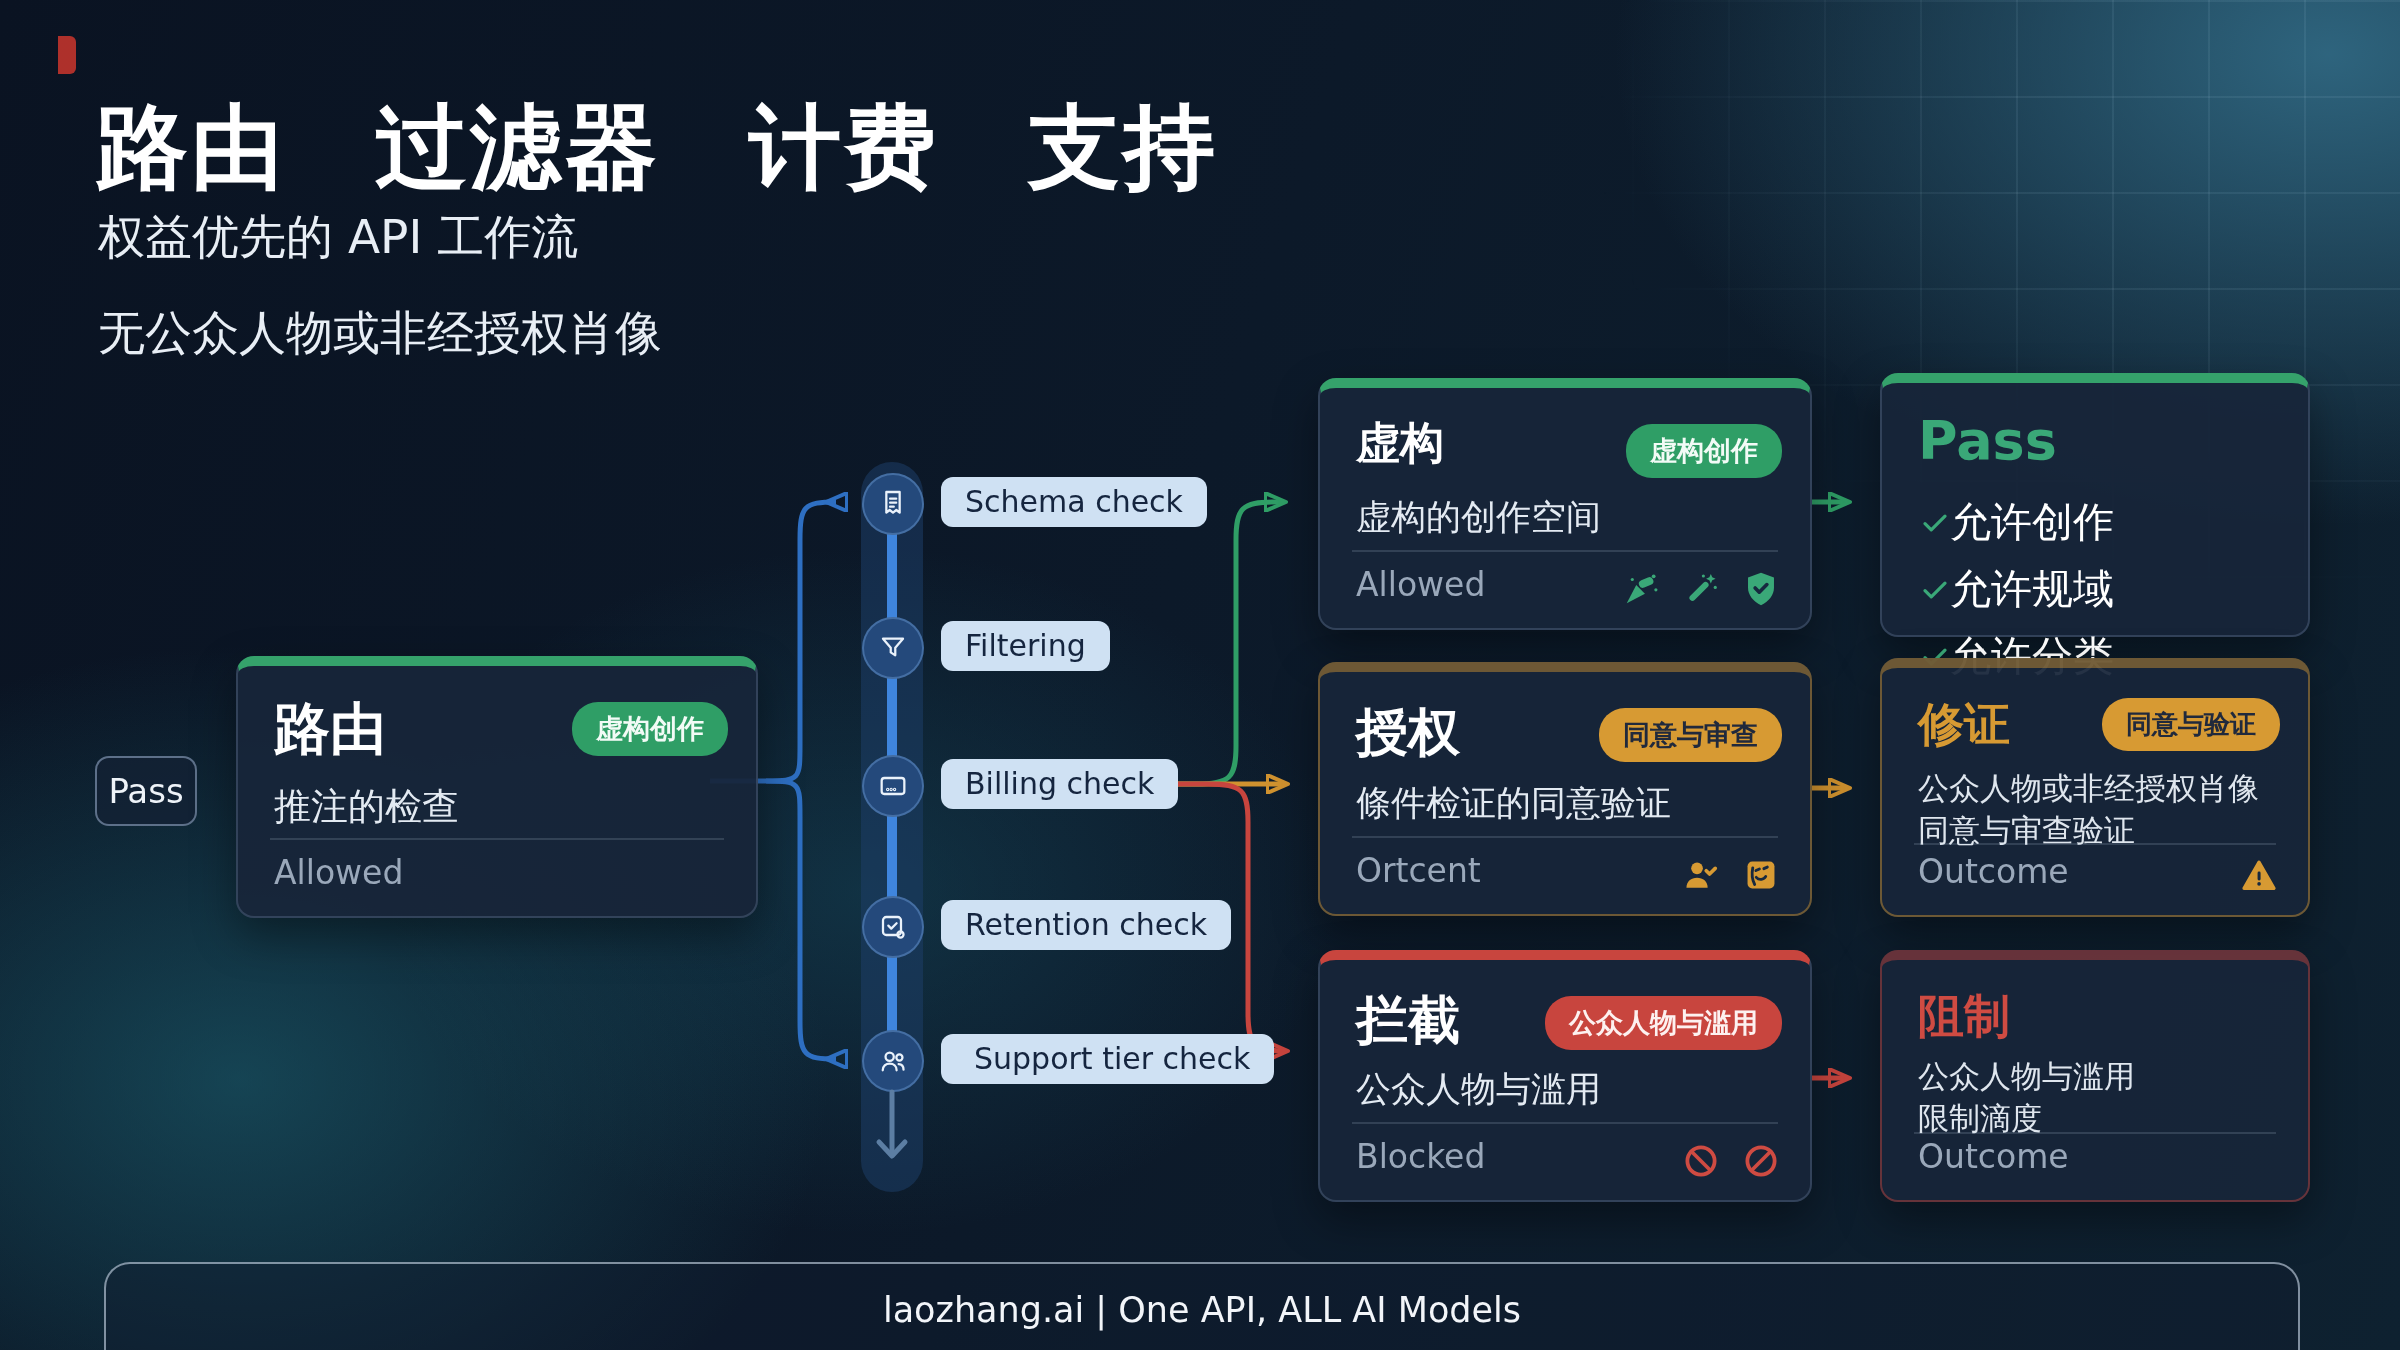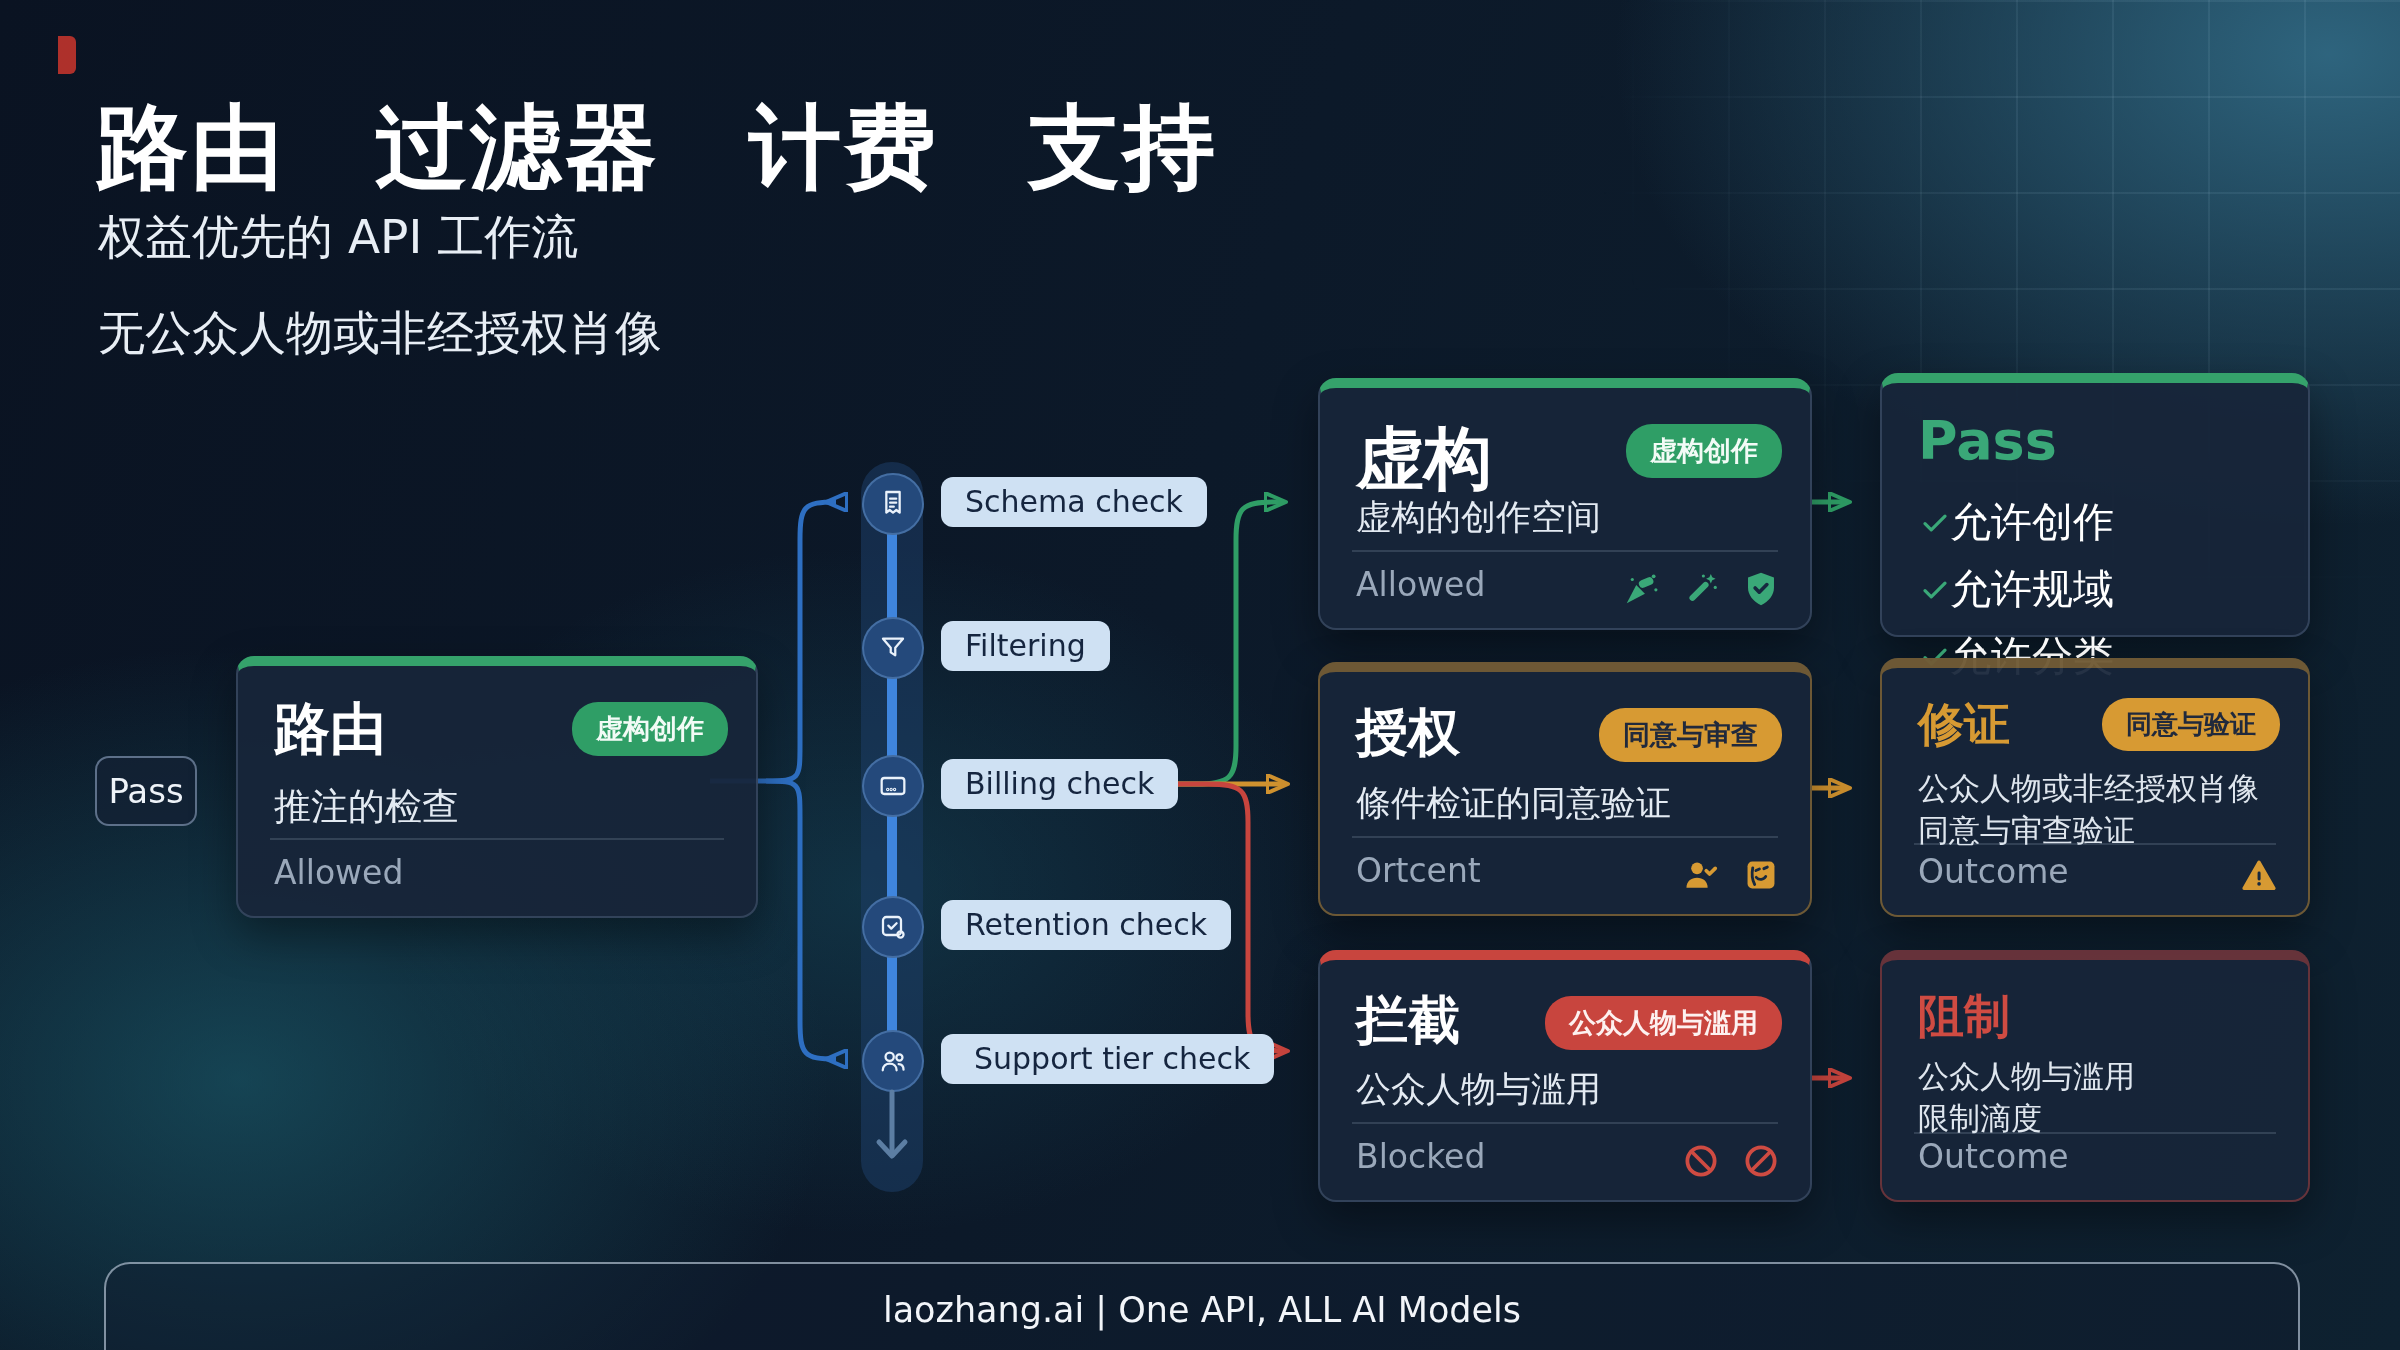--- a/index.html
+++ b/index.html
@@ -172,21 +172,21 @@
     </g>
   </svg>
 
   <div class="tl-label" style="top:477px;">Schema check</div>
   <div class="tl-label" style="top:621px;">Filtering</div>
   <div class="tl-label" style="top:759px;">Billing check</div>
   <div class="tl-label" style="top:900px;">Retention check</div>
   <div class="tl-label" style="top:1034px;padding-left:33px;">Support tier check</div>
 
   <div class="card top-green" style="left:1318px;top:378px;width:490px;height:240px;">
-    <div class="c-title" style="font-size:68px;">虚构</div>
+    <div class="c-title" style="font-size:44px;">虚构</div>
     <div class="badge badge-green">虚构创作</div>
     <div class="c-sub" style="top:106px;">虚构的创作空间</div>
     <div class="c-div"></div>
     <div class="c-status">Allowed</div>
     <div class="c-icons">
       <svg class="ic g" viewBox="0 0 24 24">
         <g fill="currentColor">
             <path d="M3 21 L9 9.5 L14.5 15 Z"></path>
         <rect x="10.5" y="5.5" width="9.5" height="5" rx="2.5" transform="rotate(-22 15 8)"></rect>
         <circle cx="20" cy="4" r="1.2"></circle>

